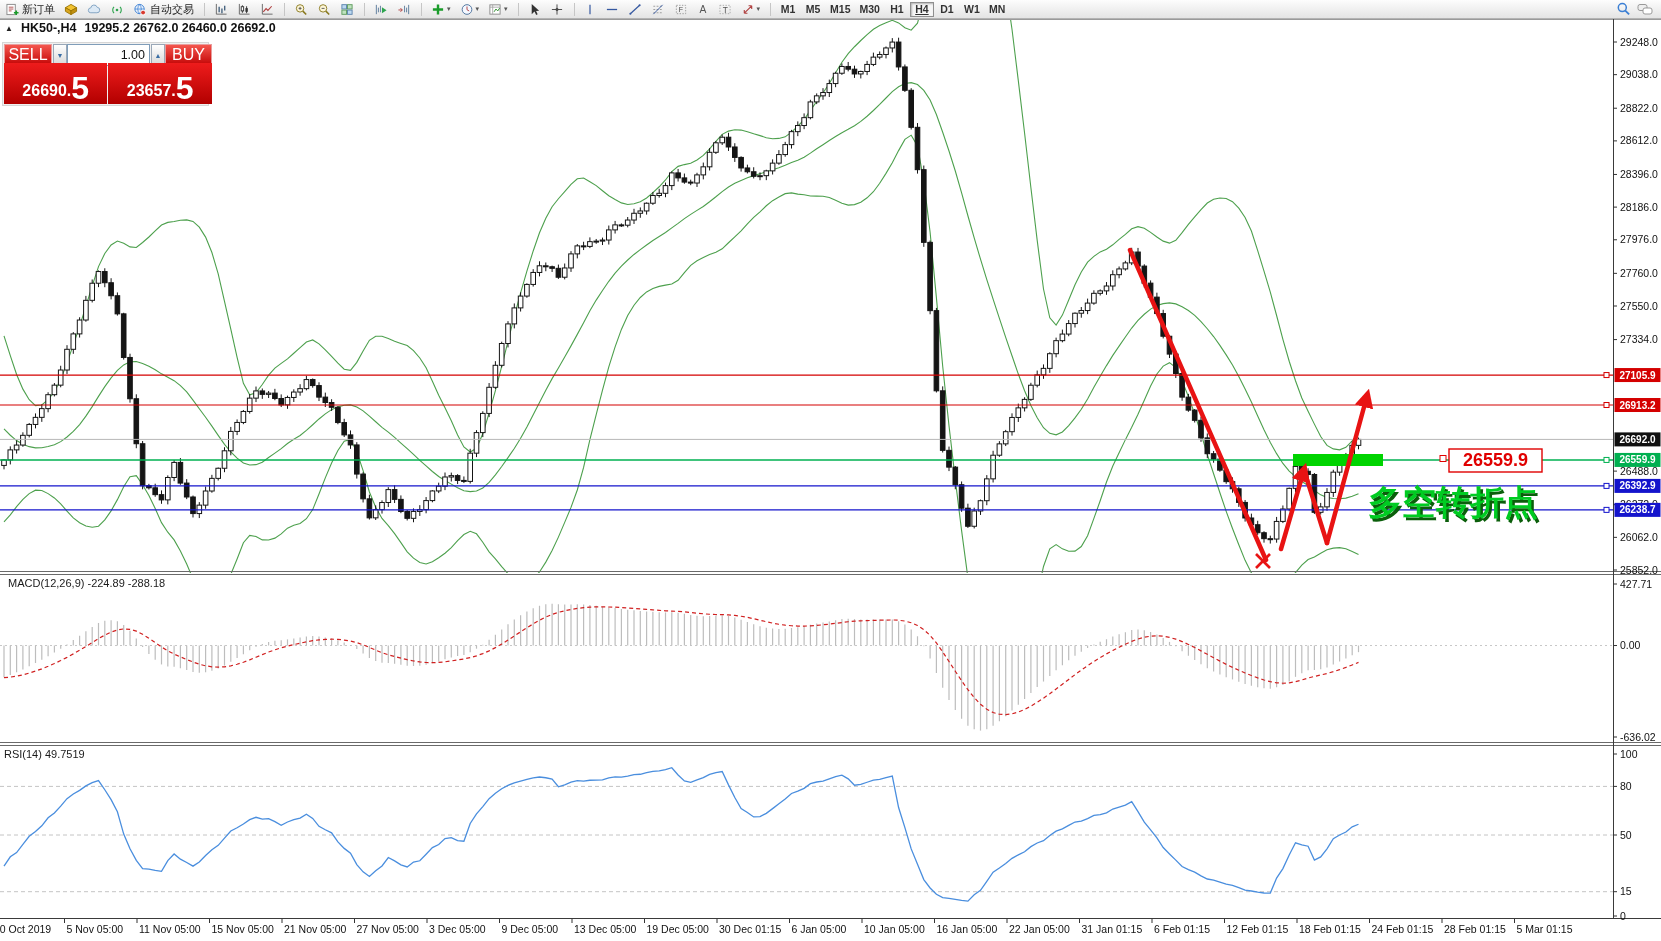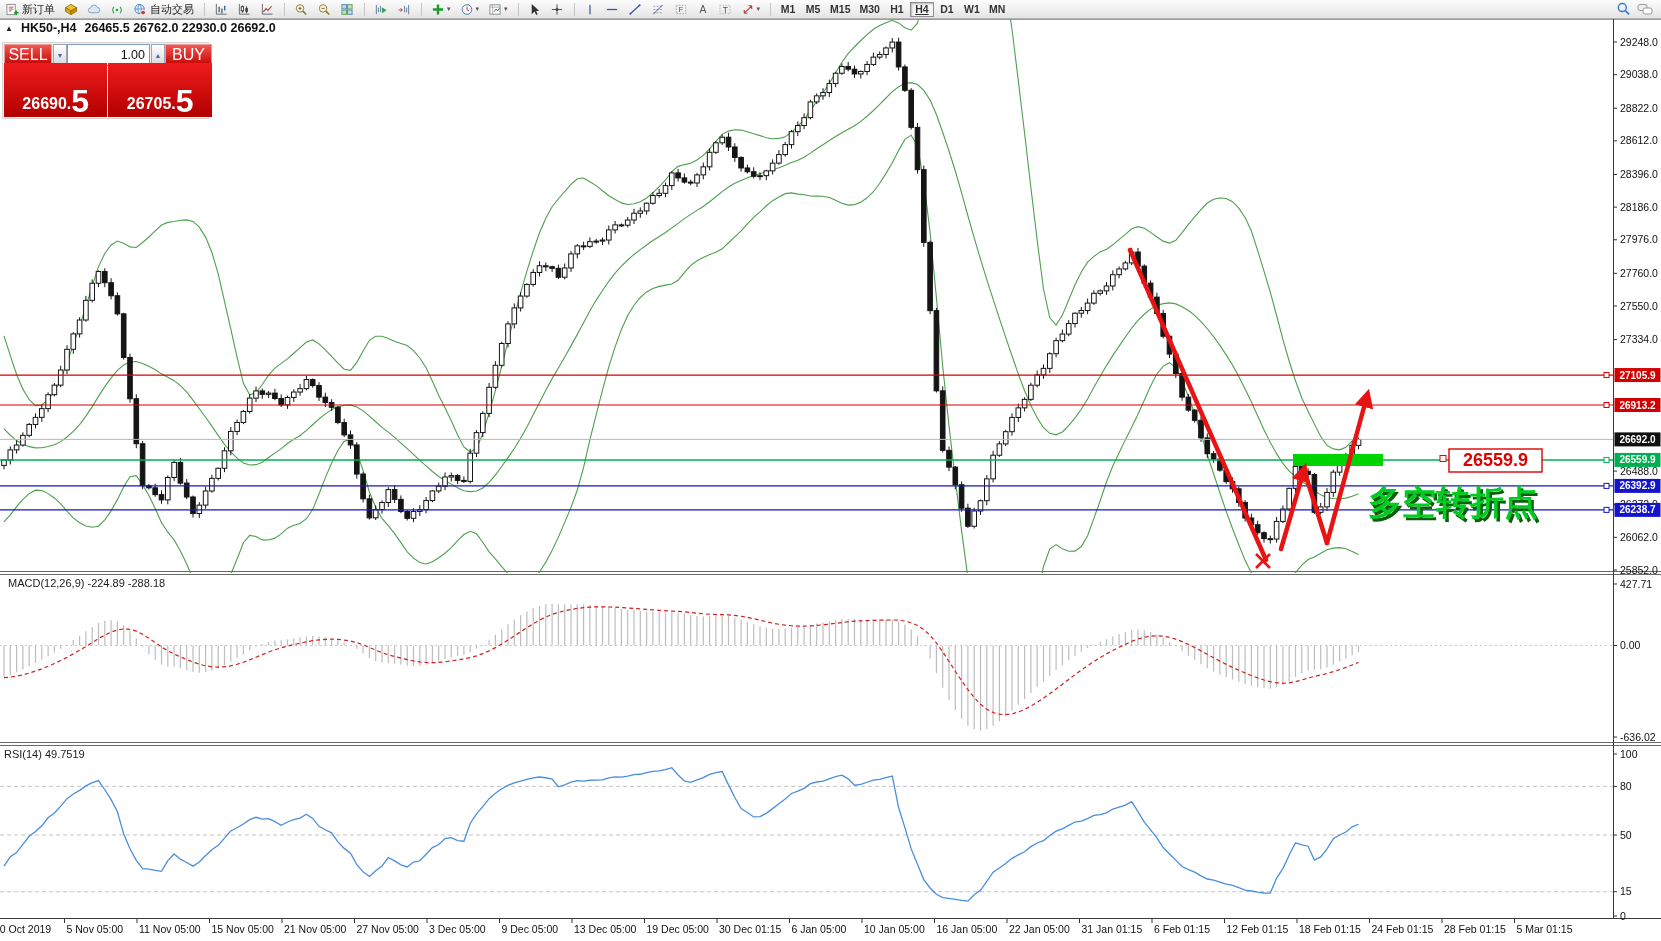--- a/index.html
+++ b/index.html
@@ -17,33 +17,33 @@
   .caret{font-size:7px;color:#555;margin-left:-1px;}
   .sep{width:1px;height:13px;background:#c6c6c6;margin:0 4px 0 5px;flex:0 0 auto;}
   .tf{height:15px;min-width:24px;padding:0 3px;border:1px solid transparent;background:transparent;
     font-family:inherit;font-size:10.5px;color:#333;display:flex;align-items:center;justify-content:center;font-weight:bold;}
   .tf.active{background:#f6f6f6;border:1px solid #8f8f8f;box-shadow:inset 1px 1px 2px rgba(0,0,0,.28);font-weight:bold;text-decoration:underline;}
   .tb-right{margin-left:auto;display:flex;align-items:center;gap:6px;padding-right:6px;}
   
   .chart-title{position:absolute;top:21px;left:5px;z-index:20;display:flex;align-items:center;gap:8px;
     font-size:12.5px;font-weight:bold;color:#111;}
   .chart-title .tri{font-size:8px;color:#222;font-weight:normal;}
-  .macd-label{position:absolute;top:577px;left:0;z-index:20;font-size:11px;color:#1a1a1a;padding-left:8px;}
+  .macd-label{position:absolute;top:577px;left:8px;z-index:20;font-size:11px;color:#1a1a1a;}
   .rsi-label{position:absolute;top:748px;left:4px;z-index:20;font-size:11px;color:#1a1a1a;text-align:right;}
   
   .trade-panel{position:absolute;top:42px;left:2px;z-index:25;width:203px;
     background:#f0f0f0;border:1px solid #d6d6d6;padding:1px;display:grid;grid-gap:1px;}
   .tp-row1{display:grid;grid-template-columns:48px 13px 83px 13px 1fr;grid-gap:1px;height:18px;}
   .tp-btn{background:linear-gradient(#f4564e,#c30505);color:#fff;border:1px solid #e89d9d;
     font-family:inherit;font-size:16px;display:flex;align-items:center;justify-content:center;cursor:default;}
   .spin-btn{background:linear-gradient(#ffffff,#d8d8d8);border:1px solid #9aa8b8;color:#3a6ea5;
     font-size:7px;display:flex;align-items:center;justify-content:center;font-family:inherit;}
   .vol-input{border:1px solid #7f9db9;font-family:inherit;font-size:12.5px;text-align:right;
     padding:0 4px 0 16px;width:100%;box-sizing:border-box;background:#fff;color:#111;}
-  .tp-row2{display:grid;grid-template-columns:1fr 1fr;grid-gap:1px;height:54px;}
+  .tp-row2{display:grid;grid-template-columns:1fr 1fr;grid-gap:1px;height:41px;}
   .tp-price{background:linear-gradient(#ee1c1c,#b20000);color:#fff;display:flex;align-items:flex-end;
     justify-content:center;padding-bottom:3px;cursor:default;}
   .num-main{font-weight:bold;font-size:16px;line-height:1;padding-bottom:2px;}
   .num-dot{font-weight:bold;font-size:16px;line-height:1;padding-bottom:2px;}
   .num-big{font-weight:bold;font-size:32px;line-height:.78;}
 </style>
 </head>
 <body>
 
 <div class="app">
@@ -1085,39 +1085,39 @@
       </g>
       <g>
         <text x="1370.5" y="516.5" font-size="34" fill="#0b5e0b" font-weight="bold" font-family="DejaVu Sans, sans-serif">多空转折点</text>
         <text x="1368" y="514" font-size="34" fill="#00cc22" font-weight="bold" font-family="DejaVu Sans, sans-serif">多空转折点</text>
       </g>
     </svg>
 
   <div class="chart-title">
     <span class="tri">▲</span>
     <span>HK50-,H4</span>
-    <span>26465.5 26762.0 22930.0 26692.0</span>
+    <span>19295.2 26762.0 26460.0 26692.0</span>
   </div>
 
   <div class="trade-panel">
     <div class="tp-row1">
       <button class="tp-btn">SELL</button>
       <button class="spin-btn">▼</button>
       <input class="vol-input" readonly="" value="1.00" style="">
       <button class="spin-btn">▲</button>
       <button class="tp-btn">BUY</button>
     </div>
     <div class="tp-row2">
       <div class="tp-price">
         <span class="num-main">26690</span>
         <span class="num-dot">.</span>
         <span class="num-big">5</span>
       </div>
       <div class="tp-price">
-        <span class="num-main">26705</span>
+        <span class="num-main">23657</span>
         <span class="num-dot">.</span>
         <span class="num-big">5</span>
       </div>
     </div>
   </div>
 
   <div class="macd-label">MACD(12,26,9) -224.89 -288.18</div>
   <div class="rsi-label">RSI(14) 49.7519</div>
 </div>
 

